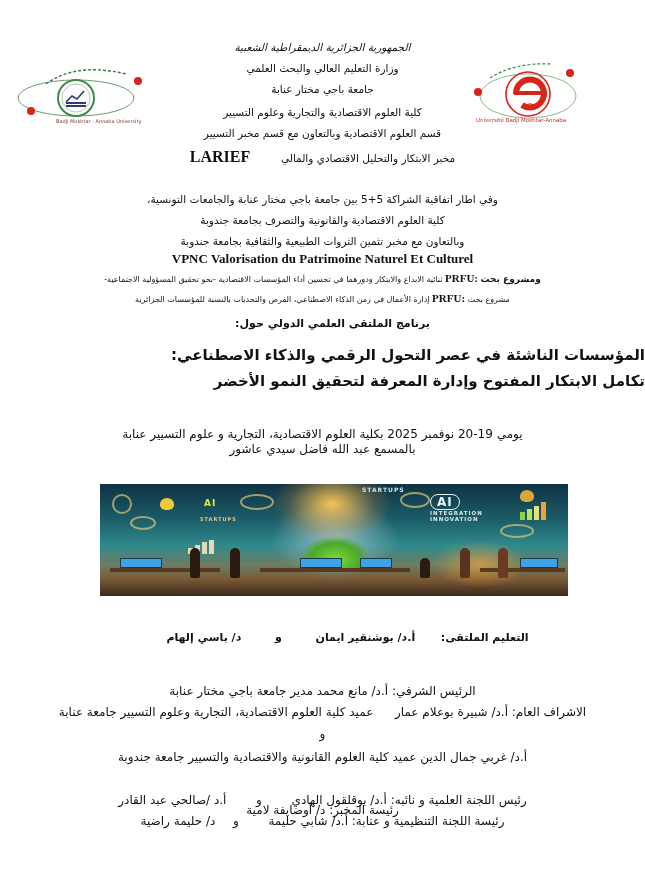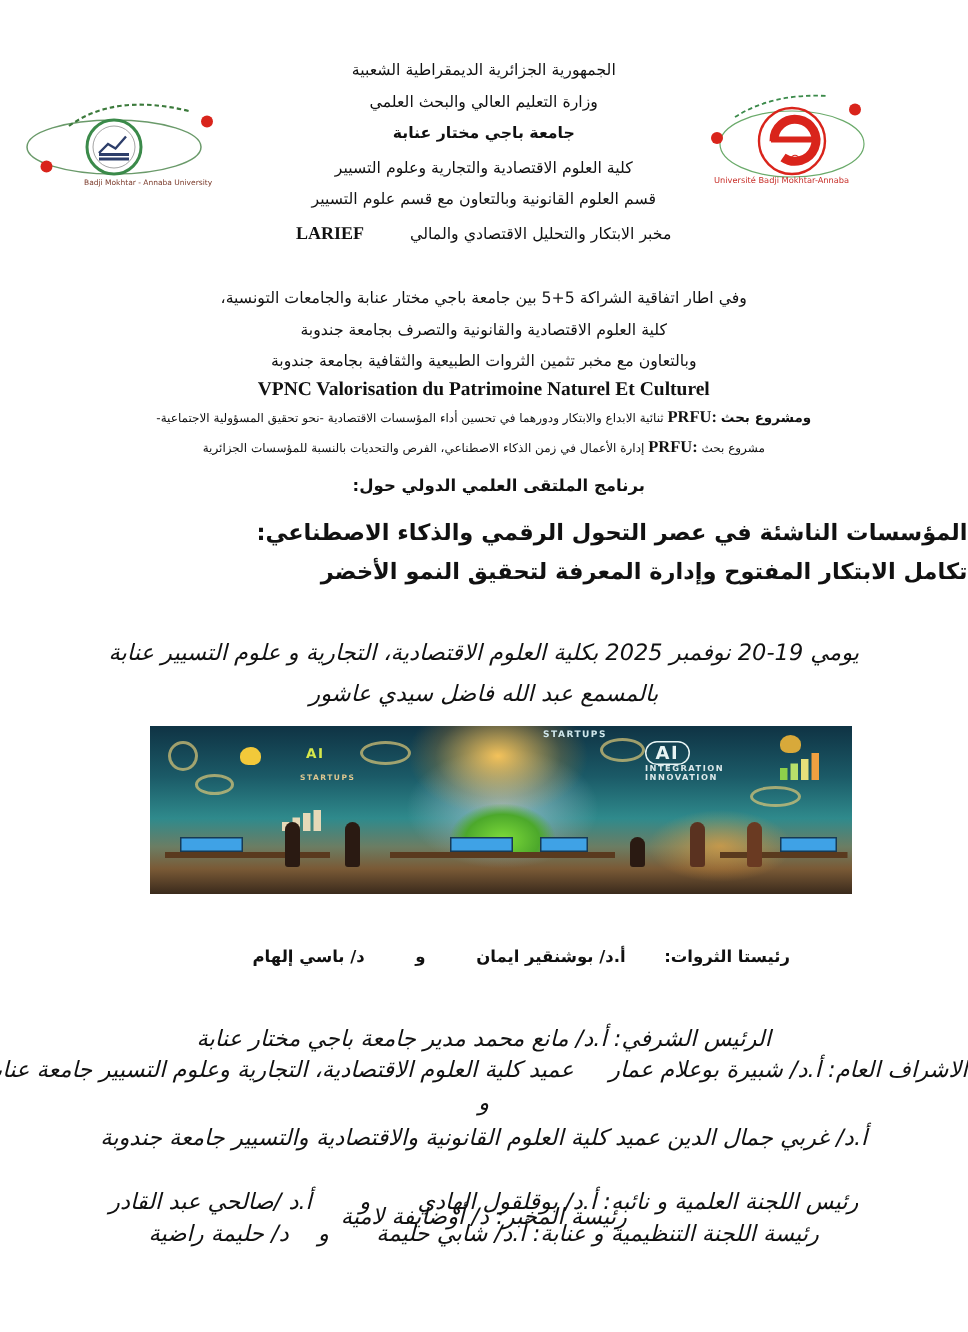--- a/index.html
+++ b/index.html
@@ -5,21 +5,21 @@
     html, body { margin: 0; padding: 0; background: #ffffff; }
     body {
       width: 645px; height: 888px; position: relative; overflow: hidden;
       font-family: "DejaVu Sans", sans-serif; color: #111;
     }
     .line {
       position: absolute; left: 0; right: 0; text-align: center;
       direction: rtl; white-space: nowrap; line-height: 1;
     }
     .s11 { font-size: 10.5px; }
-    .s10 { font-size: 15px; font-style: italic; }
+    .s10 { font-size: 12px; }
     .s9 { font-size: 8px; }
     .s12b { font-size: 11px; font-weight: bold; }
     .s15 { font-size: 15px; font-weight: bold; text-align: right; }
     .latin { font-family: "Liberation Serif", serif; font-weight: bold; direction: ltr; unicode-bidi: isolate; }
     .vpnc { font-family: "Liberation Serif", serif; font-weight: bold; font-size: 13px; direction: ltr; }
     .gap { display: inline-block; }
 
     
     .logo { position: absolute; }
     .logo svg { display: block; }
@@ -85,29 +85,29 @@
     <path d="M46 36 a14 14 0 1 1 6 11" fill="none" stroke="#d9241b" stroke-width="6"></path>
     <rect x="44" y="33" width="30" height="4" fill="#d9241b"></rect>
     <circle cx="60" cy="48" r="2.5" fill="none" stroke="#d9241b" stroke-width="0.8"></circle>
     <circle cx="8" cy="34" r="4" fill="#d9241b"></circle>
     <circle cx="100" cy="15" r="4" fill="#d9241b"></circle>
     <path d="M20 20 Q45 4 82 6" fill="none" stroke="#3b8a4a" stroke-width="1.2" stroke-dasharray="3,2"></path>
     <text x="6" y="64" font-size="5.5" fill="#c8302a" font-family="DejaVu Sans, sans-serif">Université Badji Mokhtar-Annaba</text>
   </svg>
 </div>
 
-<div class="line s11" style="top:42px;">الجمهورية الجزائرية الديمقراطية الشعبية</div>
+<div class="line s11" style="top:42px;font-style:italic;">الجمهورية الجزائرية الديمقراطية الشعبية</div>
 <div class="line s11" style="top:63px;">وزارة التعليم العالي والبحث العلمي</div>
-<div class="line s11" style="top:84px;font-weight:bold;">جامعة باجي مختار عنابة</div>
+<div class="line s11" style="top:84px;">جامعة باجي مختار عنابة</div>
 <div class="line s11" style="top:107px;">كلية العلوم الاقتصادية والتجارية وعلوم التسيير</div>
-<div class="line s11" style="top:128px;">قسم العلوم القانونية وبالتعاون مع قسم علوم التسيير</div>
+<div class="line s11" style="top:128px;">قسم العلوم الاقتصادية وبالتعاون مع قسم مخبر التسيير</div>
 <div class="line s11" style="top:149px;">
   <span>مخبر الابتكار والتحليل الاقتصادي والمالي</span>
   <span class="gap" style="width:24px"></span>
-  <span class="latin" style="font-size:12px">LARIEF</span>
+  <span class="latin" style="font-size:16px">LARIEF</span>
 </div>
 
 <div class="line s11" style="top:194px;">وفي اطار اتفاقية الشراكة 5+5 بين جامعة باجي مختار عنابة والجامعات التونسية،</div>
 <div class="line s11" style="top:215px;">كلية العلوم الاقتصادية والقانونية والتصرف بجامعة جندوبة</div>
 <div class="line s11" style="top:236px;">وبالتعاون مع مخبر تثمين الثروات الطبيعية والثقافية بجامعة جندوبة</div>
 <div class="line vpnc" style="top:252px;">VPNC Valorisation du Patrimoine Naturel Et Culturel</div>
 
 <div class="line s9" style="top:273px; left:40px; right:40px;">
   <span style="font-weight:bold; font-size:9px;">ومشروع بحث</span>
   <span class="latin" style="font-size:11px">PRFU:</span>
@@ -117,21 +117,21 @@
   <span>مشروع بحث</span>
   <span class="latin" style="font-size:11px">PRFU:</span>
   <span>إدارة الأعمال في زمن الذكاء الاصطناعي، الفرص والتحديات بالنسبة للمؤسسات الجزائرية</span>
 </div>
 
 <div class="line s12b" style="top:318px;margin-left:20px;">برنامج الملتقى العلمي الدولي حول:</div>
 <div class="line s15" style="top:348px;">المؤسسات الناشئة في عصر التحول الرقمي والذكاء الاصطناعي:</div>
 <div class="line s15" style="top:374px;">تكامل الابتكار  المفتوح وإدارة المعرفة لتحقيق النمو الأخضر</div>
 
 <div class="line s10" style="top:428px;">يومي 19-20 نوفمبر 2025  بكلية العلوم الاقتصادية، التجارية و علوم التسيير عنابة</div>
-<div class="line s10" style="top:455px;">بالمسمع عبد الله فاضل سيدي عاشور</div>
+<div class="line s10" style="top:443px;">بالمسمع عبد الله فاضل سيدي عاشور</div>
 
 <div class="hero">
   <div class="gear" style="left:12px; top:10px; width:16px; height:16px;"></div>
   <div class="gear" style="left:30px; top:32px; width:22px; height:10px;"></div>
   <div class="gear" style="left:140px; top:10px; width:30px; height:12px;"></div>
   <div class="gear" style="left:300px; top:8px; width:26px; height:12px;"></div>
   <div class="gear" style="left:400px; top:40px; width:30px; height:10px;"></div>
   <div class="bulb" style="left:60px; top:14px;"></div>
   <div class="bulb" style="left:420px; top:6px; background:#d8a93a;"></div>
   <span class="txt" style="left:104px; top:14px; font-size:9px; color:#d7e84a;">AI</span>
@@ -161,21 +161,21 @@
   <div class="desk" style="left:160px; width:150px;"></div>
   <div class="desk" style="left:380px; width:85px;"></div>
   <div class="person" style="left:90px;"></div>
   <div class="person" style="left:130px;"></div>
   <div class="person" style="left:360px; background:#5a3220;"></div>
   <div class="person" style="left:398px; background:#6a3a22;"></div>
   <div class="person" style="left:320px; height:20px;"></div>
 </div>
 
 <div class="line s12b" style="top:632px; left:140px; right:90px;">
-  <span>رئيستا الثروات:</span>
+  <span>التعليم الملتقى:</span>
   <span class="gap" style="width:18px"></span>
   <span>أ.د/ بوشنقير ايمان</span>
   <span class="gap" style="width:26px"></span>
   <span>و</span>
   <span class="gap" style="width:26px"></span>
   <span>د/ باسي إلهام</span>
 </div>
 
 <div class="line s10" style="top:685px;">الرئيس الشرفي: أ.د/ مانع محمد مدير جامعة باجي مختار عنابة</div>
 <div class="line s10" style="top:706px;">

